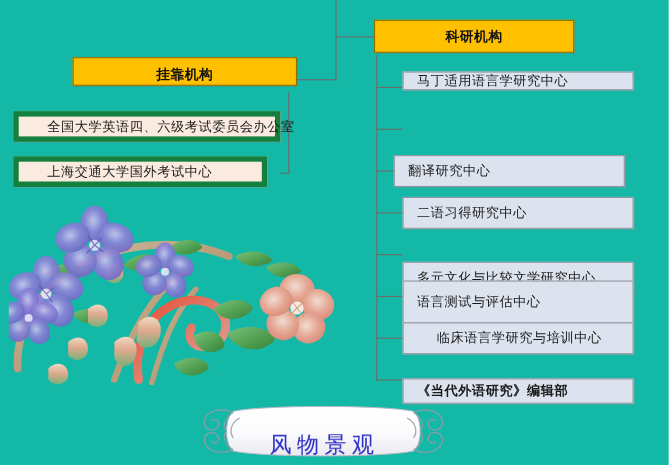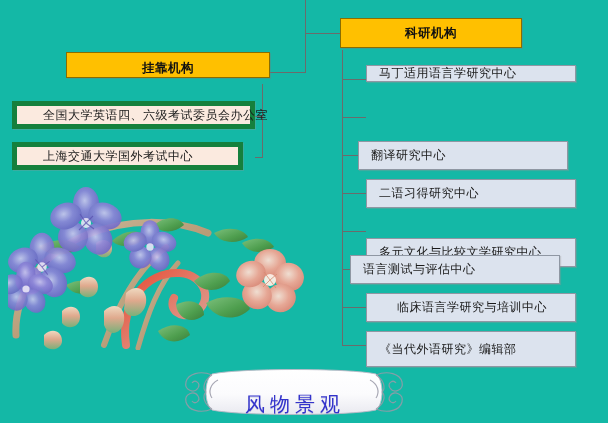--- a/index.html
+++ b/index.html
@@ -146,27 +146,27 @@
   </div>
   <div class="node node-blue" style="left:358px; top:141px; width:210px; height:29px;">
     <span>翻译研究中心</span>
   </div>
   <div class="node node-blue" style="left:366px; top:179px; width:210px; height:29px;align-items:center;">
     <span>二语习得研究中心</span>
   </div>
   <div class="node node-blue" style="left:366px; top:217px; width:210px; height:29px;margin-top:21px;">
     <span>多元文化与比较文学研究中心</span>
   </div>
-  <div class="node node-blue" style="left:350px; top:255px; width:210px; height:29px;">
+  <div class="node node-blue" style="left:366px; top:255px; width:210px; height:39px;">
     <span>语言测试与评估中心</span>
   </div>
   <div class="node node-blue" style="left:366px; top:293px; width:210px; height:29px;padding-left:30px;">
     <span>临床语言学研究与培训中心</span>
   </div>
-  <div class="node node-blue" style="left:366px; top:331px; width:210px; height:36px;">
+  <div class="node node-blue" style="left:366px; top:344px; width:210px; height:23px;font-weight:bold;">
     <span>《当代外语研究》编辑部</span>
   </div>
 
   <svg id="illustration" viewBox="0 0 330 165">
     <defs>
       <linearGradient id="stemG" x1="0" y1="0" x2="1" y2="1">
         <stop offset="0%" stop-color="#D9BFA3"></stop>
         <stop offset="55%" stop-color="#C19A74"></stop>
         <stop offset="100%" stop-color="#E2CBB2"></stop>
       </linearGradient>

